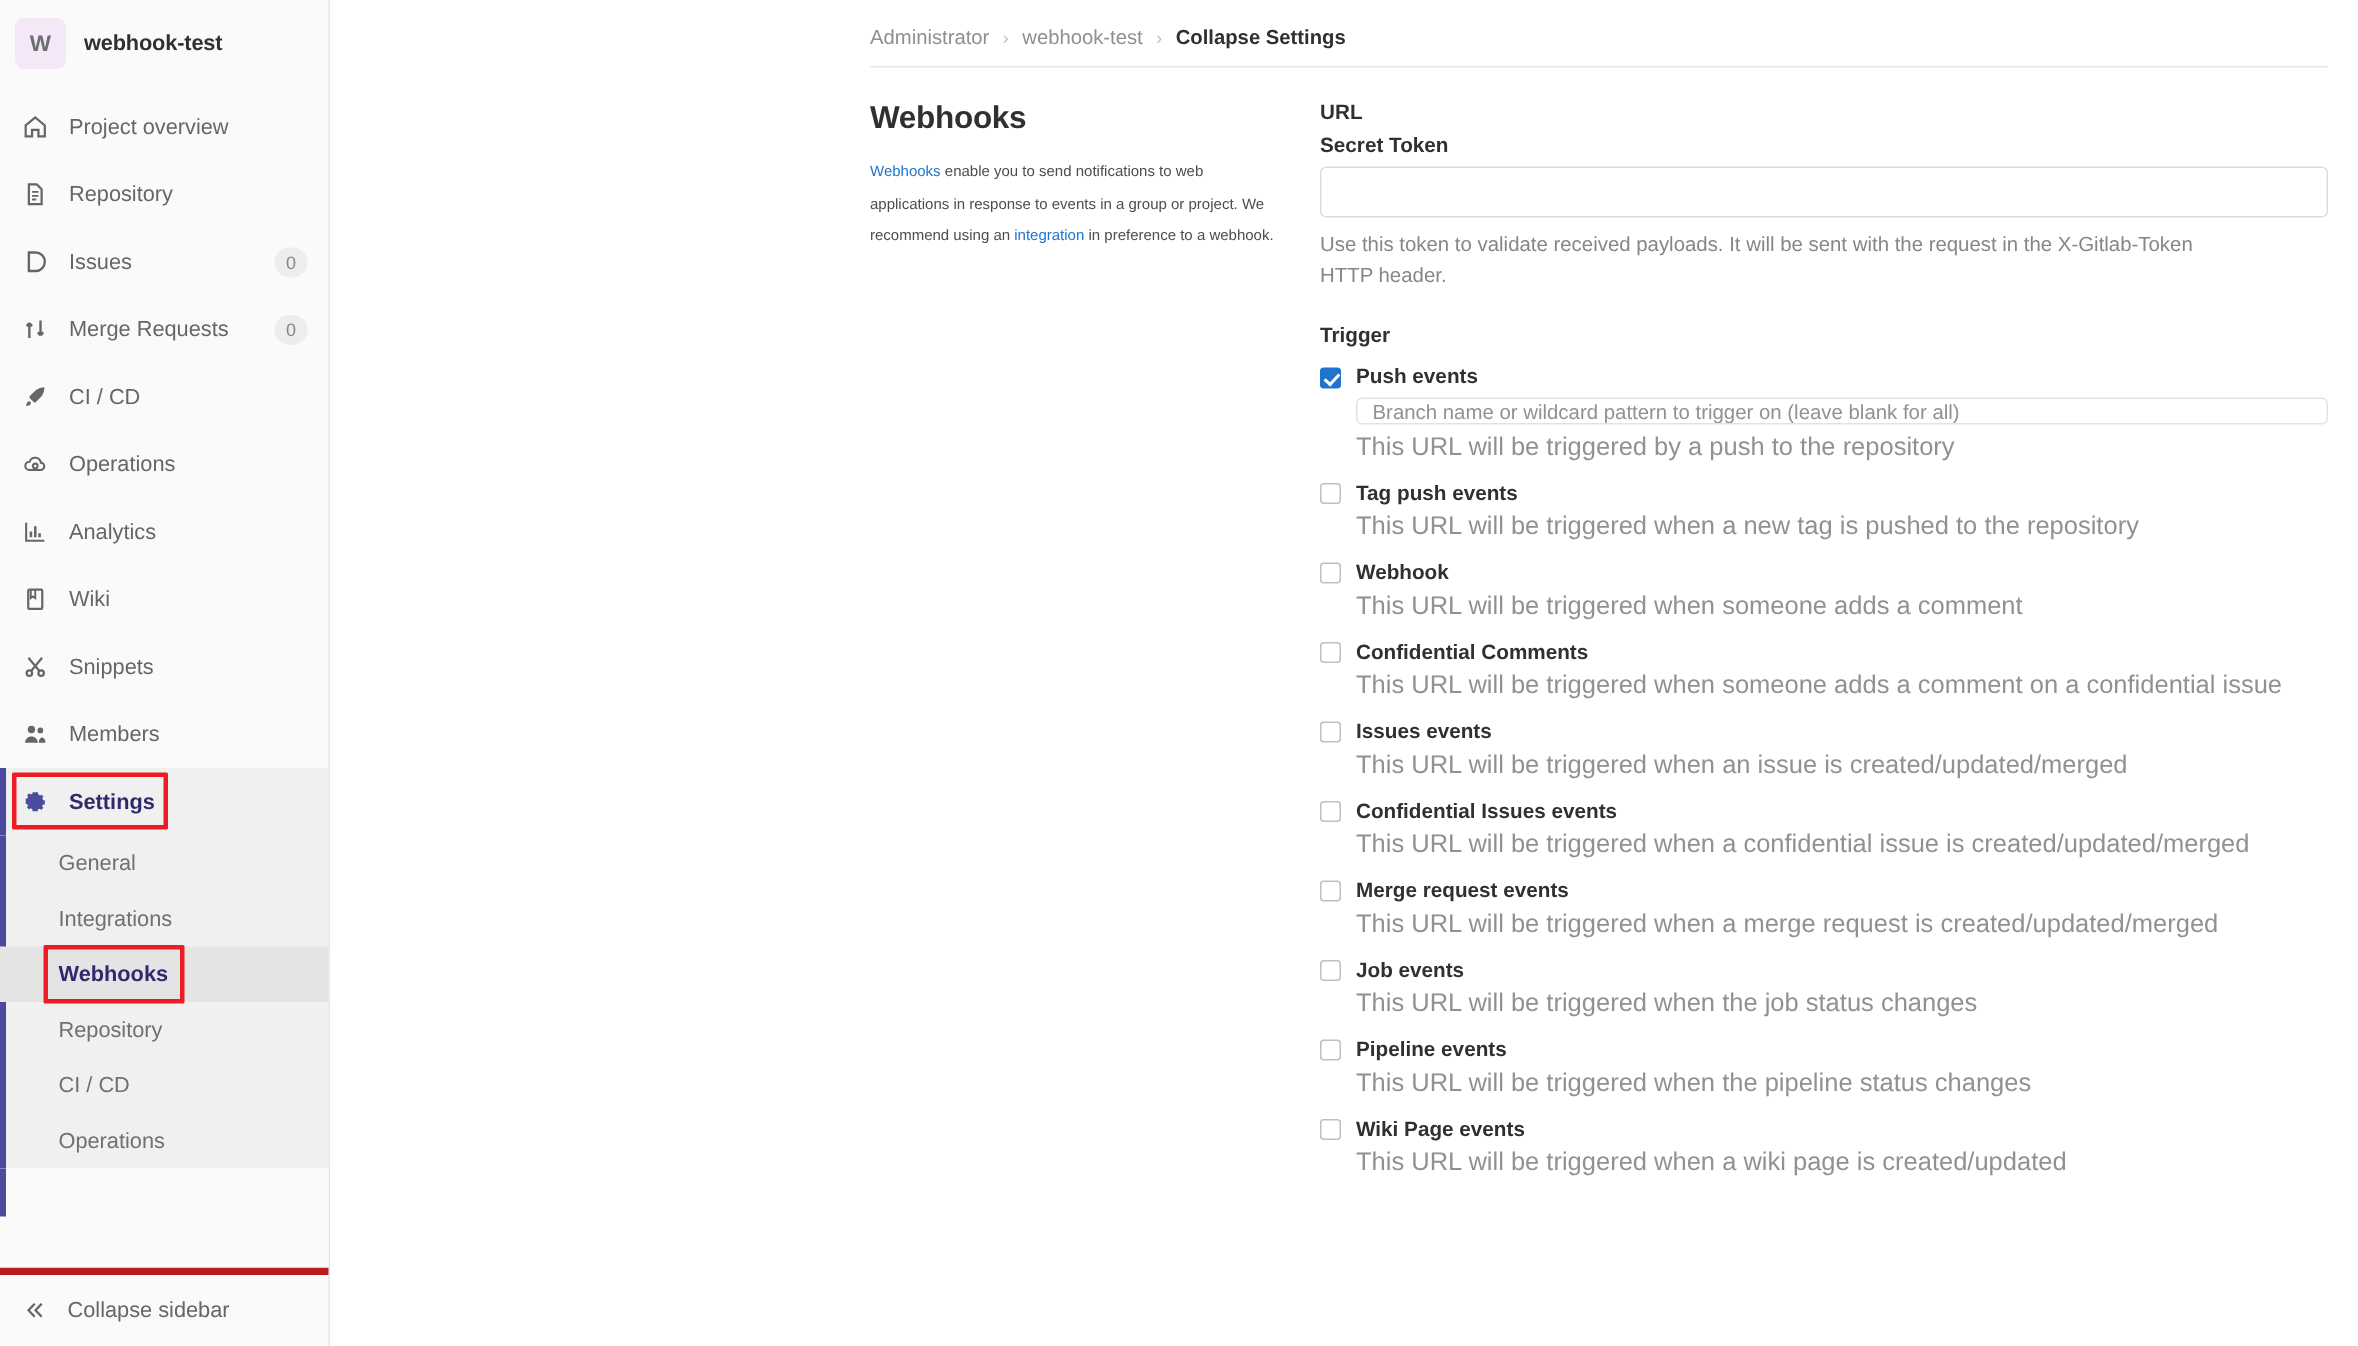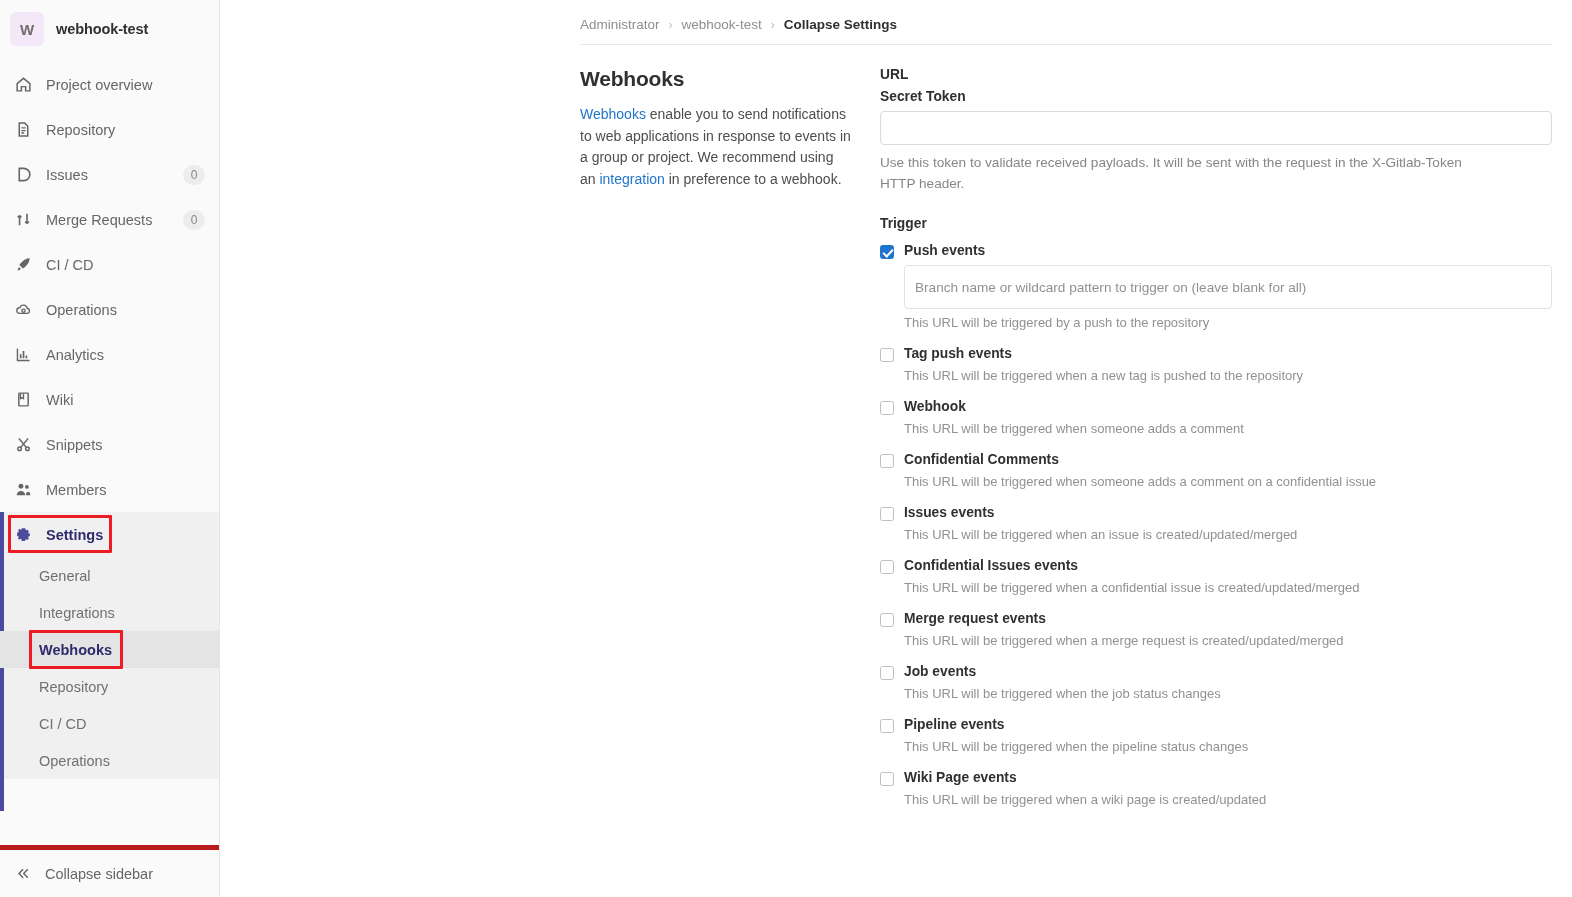--- a/index.html
+++ b/index.html
@@ -120,21 +120,21 @@
     display: flex;
     padding: 22px 20px 0 360px;
     gap: 0;
   }
   .desc-col { width: 300px; flex: 0 0 300px; padding-right: 28px; }
   .desc-col h2 {
     font-size: 21px; color: #303030; font-weight: bold;
     margin-bottom: 13px; letter-spacing: -0.2px;
   }
   .desc-col p {
-    font-size: 14px; color: #4d4d4d; line-height: 21.5px;
+    font-size: 10px; color: #4d4d4d; line-height: 21.5px;
   }
   .desc-col a { color: #1f75cb; text-decoration: none; cursor: pointer; }
 
   .form-col { flex: 1 1 auto; min-width: 0; padding-right: 0; }
   .field-label {
     font-size: 13.8px; color: #303030; font-weight: bold;
     margin-bottom: 7px; display: block;
   }
   .txtinput {
     width: 100%; height: 34px;
@@ -184,26 +184,26 @@
     content: ""; position: absolute;
     left: 4px; top: 1px; width: 4px; height: 8px;
     border: solid #fff; border-width: 0 2px 2px 0;
     transform: rotate(43deg);
   }
   .trig-name {
     font-size: 13.8px; color: #303030; font-weight: bold;
     line-height: 17px;
   }
   .trig-desc {
-    font-size: 13px; color: #919191;
+    font-size: 17px; color: #919191;
     margin-left: 24px; margin-top: 4px; line-height: 19px;
   }
   .branch-input-wrap { margin-left: 24px; margin-top: 6px; }
   .branch-input {
-    width: 100%; height: 44px;
+    width: 100%; height: 18px;
     border: 1px solid #e2e2e2; border-radius: 4px;
     padding: 0 10px; font-size: 13.6px; color: #303030;
     font-family: "Liberation Sans", sans-serif; outline: none;
   }
   .branch-input::placeholder { color: #919191; }
 
   svg { display: block; }
 </style>
 </head>
 <body>

